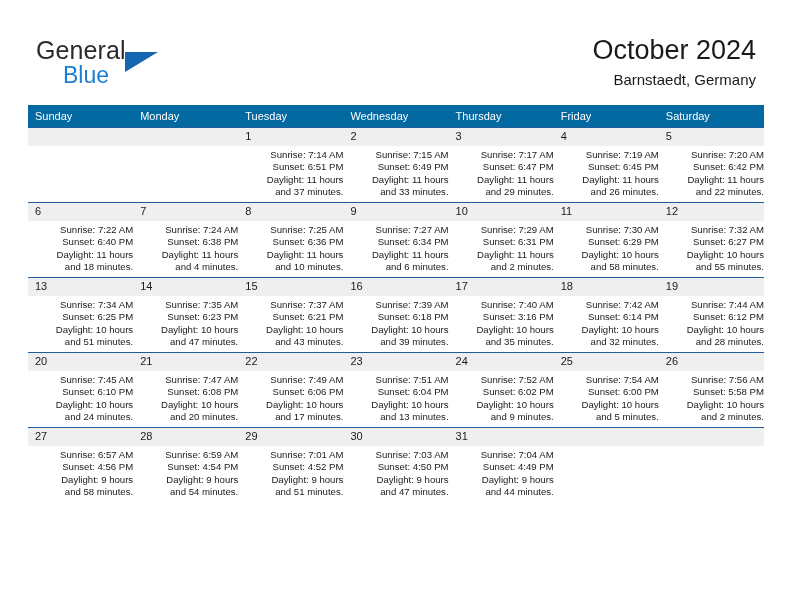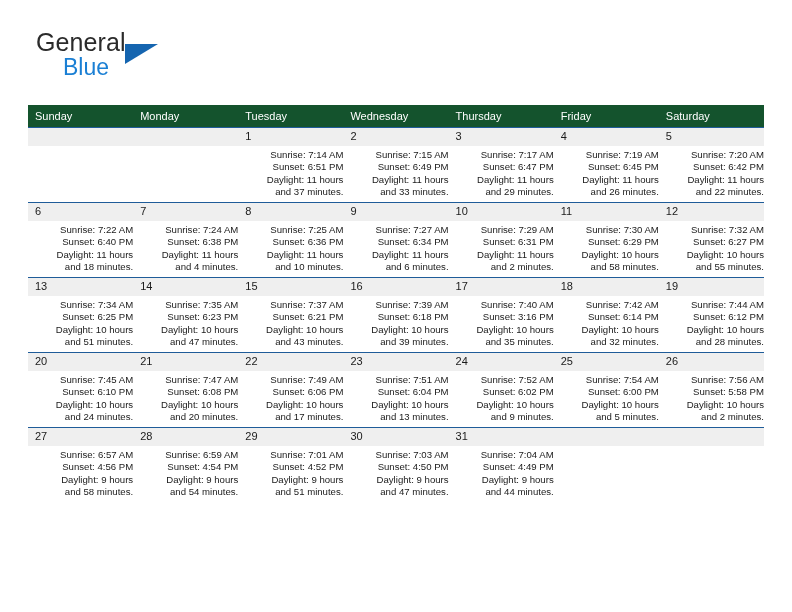--- a/index.html
+++ b/index.html
@@ -20,21 +20,21 @@
     height: 612px;
     box-sizing: border-box;
   }
 
   
   .header {
     position: absolute;
     left: 0; right: 0;
     top: 0;
     height: 104px;
-    padding: 0 36px;
+    padding: 8px 36px;
     box-sizing: border-box;
     display: flex;
     align-items: flex-start;
     justify-content: space-between;
   }
   .brand {
     margin-top: 30px;
     position: relative;
     width: 150px;
     height: 52px;
@@ -84,21 +84,21 @@
   
   .calendar {
     position: absolute;
     left: 28px;
     top: 105px;
     width: 736px;
     border-collapse: collapse;
     table-layout: fixed;
   }
   .calendar th {
-    background: #14532d;
+    background: #0369a1;
     color: #ffffff;
     font-size: 11px;
     font-weight: normal;
     text-align: left;
     padding: 5px 0 5px 7px;
     height: 12px;
     border: none;
   }
   .calendar td {
     vertical-align: top;
@@ -138,20 +138,24 @@
 <div class="page">
 
   <div class="header">
 
     <div class="brand">
       <span class="brand-general">General</span>
       <span class="brand-triangle"></span>
       <span class="brand-blue">Blue</span>
     </div>
 
+    <div class="title-block">
+      <h1 class="cal-title">October 2024</h1>
+      <div class="cal-subtitle">Barnstaedt, Germany</div>
+    </div>
 
   </div>
 
   <table class="calendar">
     <thead>
       <tr>
         <th>Sunday</th>
         <th>Monday</th>
         <th>Tuesday</th>
         <th>Wednesday</th>

